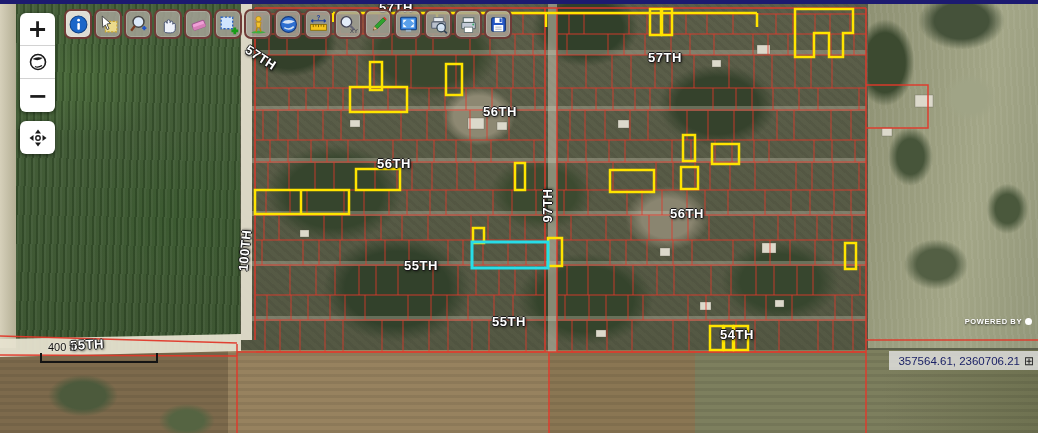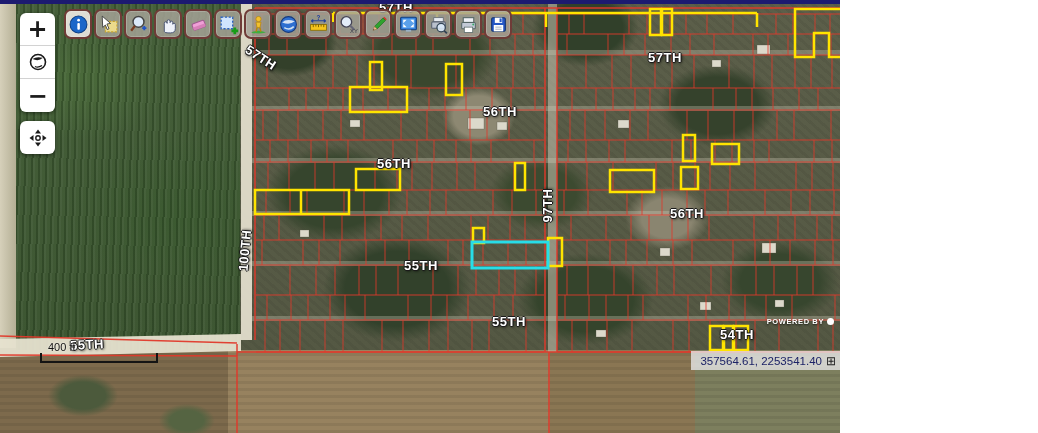--- a/index.html
+++ b/index.html
@@ -1,16 +1,16 @@
 <!DOCTYPE html>
 <html style="--parcel_red: #e0392b; --highlight_yellow: #ffe400; --selection_cyan: #27dde8; --road_white: #e6e1cf;"><head>
 <meta charset="utf-8">
 <style>
   html,body{margin:0;padding:0;background:#fff;}
-  #app{position:relative;width:840px;height:433px;overflow:hidden;
+  #app{position:relative;width:1038px;height:433px;overflow:hidden;
        font-family:"Liberation Sans",sans-serif;background:#5c5f4a;}
   #topbar{position:absolute;left:0;top:0;width:100%;height:4px;background:#1c1a70;z-index:40;}
 
   
   .terrain{position:absolute;}
   #field-edge{left:0;top:0;width:16px;height:348px;
     background:linear-gradient(90deg,#d6d0ba,#b4af95);}
   #field-left{left:16px;top:0;width:226px;height:350px;
     background:
       repeating-linear-gradient(92deg,rgba(15,35,10,.28) 0 2px,rgba(255,255,255,.04) 2px 4px,transparent 4px 7px),
@@ -334,16 +334,16 @@
   </div>
 
   <div id="attribution">
     <div class="powered-row">
       <span>POWERED BY</span>
       <span class="esri-dot"></span>
     </div>
   </div>
 
   <div id="coord-bar">
-    <span>357564.61, 2253541.40</span>
+    <span>357564.61, 2360706.21</span>
     <span class="expand">⊞</span>
   </div>
 </div>
 
 </body></html>

